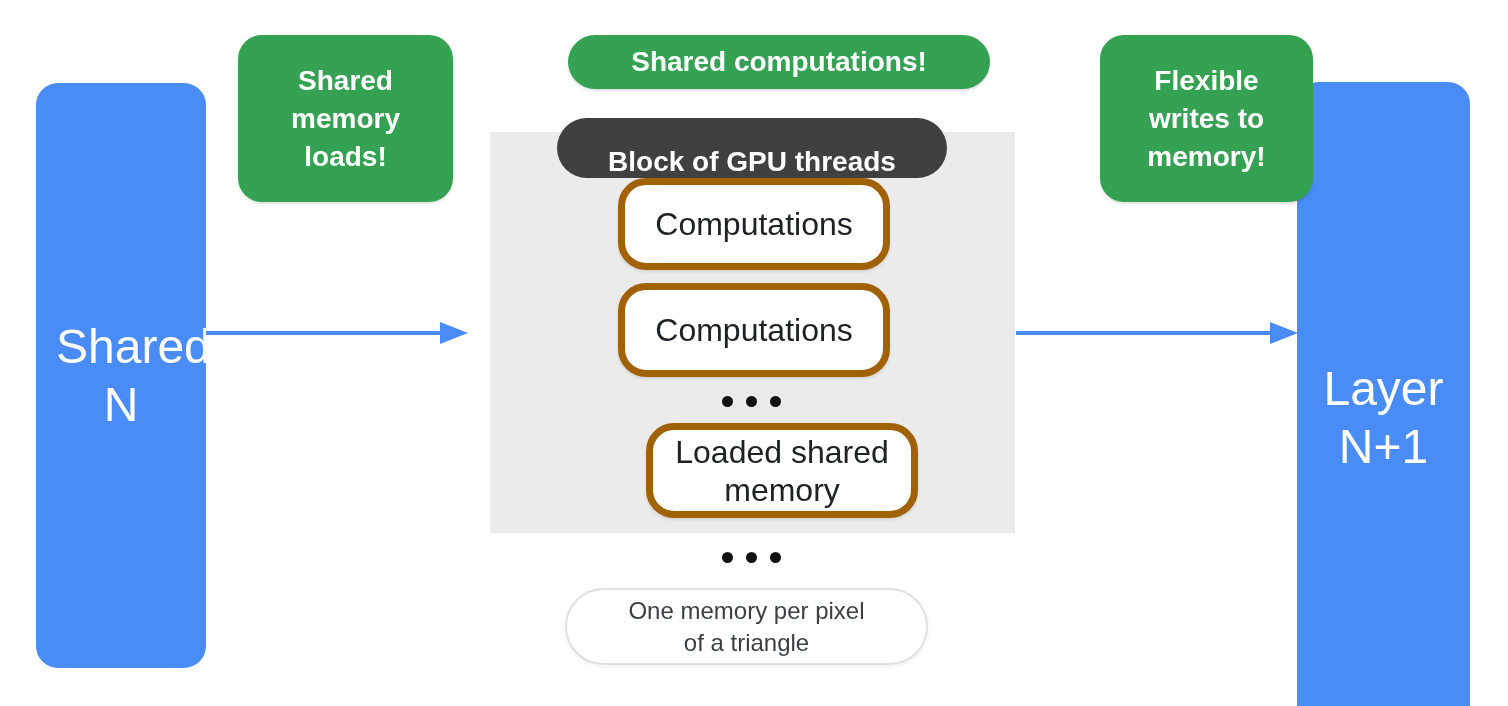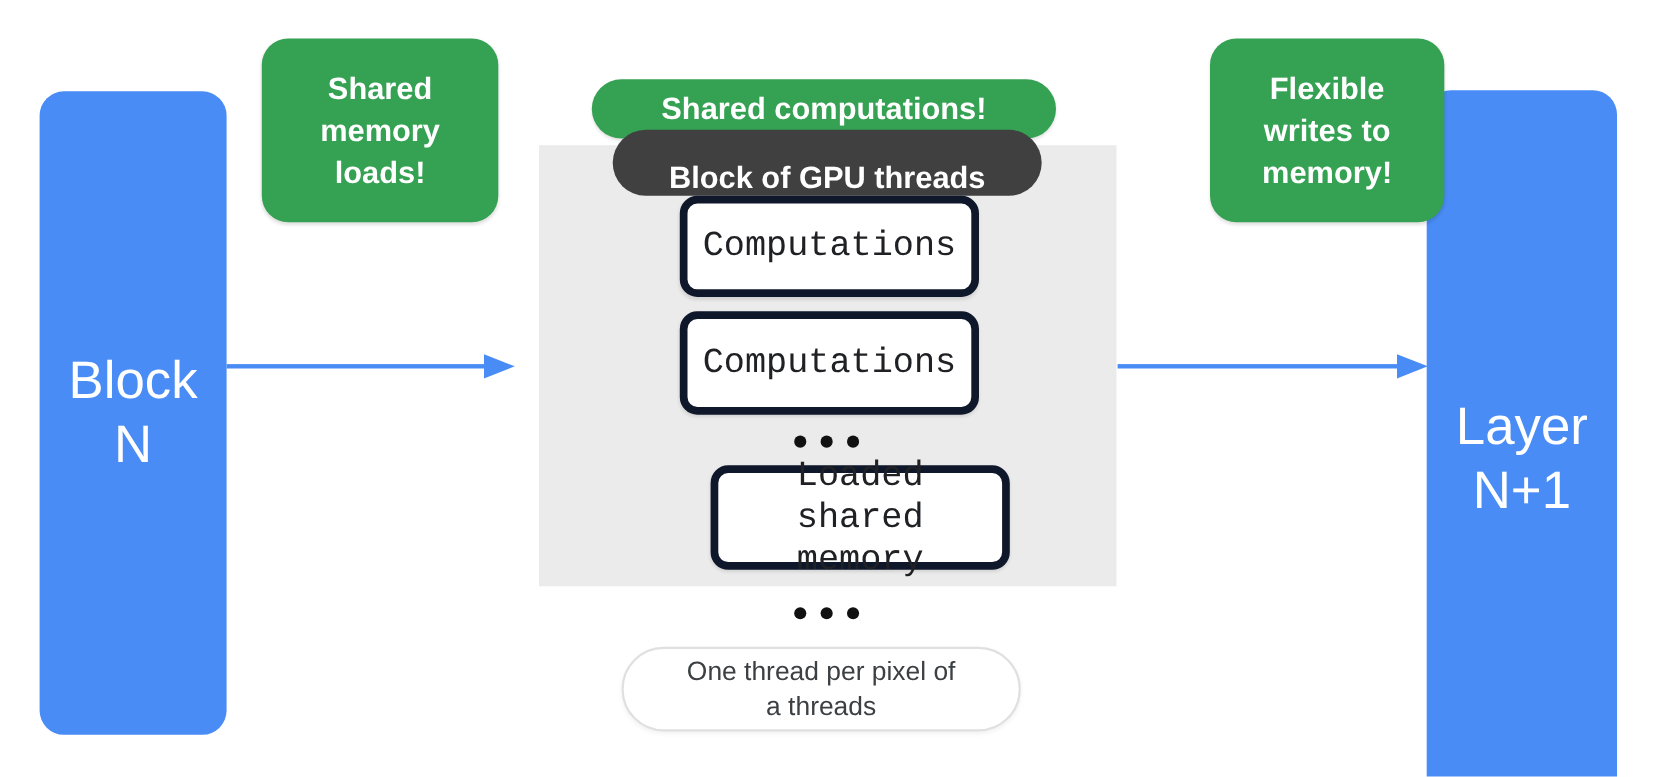--- a/index.html
+++ b/index.html
@@ -25,45 +25,44 @@
   .callout {
     position: absolute; background: #35A152; border-radius: 24px;
     display: flex; align-items: center; justify-content: center;
     color: #ffffff; font-weight: 700; font-size: 28px; line-height: 38px; text-align: center;
     box-shadow: 0 2px 3px rgba(0,0,0,0.12);
   }
   .callout .callout-text { display: block; max-width: 152px; }
   #callout-left  { left: 238px;  top: 35px; width: 215px; height: 167px; }
   #callout-right { left: 1052px; top: 35px; width: 213px; height: 167px; margin-left: 48px; }
   #callout-center {
-    left: 538px; top: 35px; width: 422px; height: 54px; border-radius: 27px; margin-top: 37px;
+    left: 568px; top: 35px; width: 422px; height: 54px; border-radius: 27px;
   }
   #callout-center .callout-text { max-width: none; white-space: nowrap; }
 
   
   .blue-pill {
     position: absolute; left: 557px; top: 118px; width: 390px; height: 60px;
     background: #404040; border-radius: 30px; z-index: 2;
     display: flex; align-items: flex-end; justify-content: center;
     color: #ffffff; font-weight: 700; font-size: 28px; white-space: nowrap;
   }
 
   
   .gpu-block-panel {
     position: absolute; left: 490px; top: 132px; width: 525px; height: 401px;
     background: #EBEBEB; z-index: 1;
   }
 
   
   .thread-box {
-    position: absolute; background: #ffffff; border: 7px solid #0f172a; border-radius: 16px;
+    position: absolute; background: #ffffff; border: 7px solid #a16207; border-radius: 28px;
     display: flex; align-items: center; justify-content: center;
     color: #202124; font-size: 32px; line-height: 38px; text-align: center; z-index: 2;
     box-shadow: 0 2px 3px rgba(0,0,0,0.10);
-    font-family: Liberation Mono, monospace;
   }
   .thread-box .thread-text { display: block; max-width: 240px; }
   #thread-box-1 { left: 618px; top: 178px; width: 272px; height: 92px; }
   #thread-box-2 { left: 618px; top: 283px; width: 272px; height: 94px; }
   #thread-box-3 { left: 618px; top: 423px; width: 272px; height: 95px; margin-left: 28px; }
 
   
   .dots { position: absolute; display: flex; gap: 13px; z-index: 2; }
   .dots .dot { width: 11px; height: 11px; border-radius: 50%; background: #111111; }
   #dots-inner { left: 722px; top: 396px; }
@@ -90,21 +89,21 @@
   #arrow-left-head  { left: 440px;  top: 322px; }
   #arrow-right-line { left: 1016px; top: 331px; width: 255px; }
   #arrow-right-head { left: 1270px; top: 322px; }
 </style>
 </head>
 <body>
 
 <div class="canvas">
 
   <div class="layer-box" id="layer-n">
-    <span class="layer-label">Block N</span>
+    <span class="layer-label">Shared N</span>
   </div>
 
   <div class="layer-box" id="layer-n1">
     <span class="layer-label">Layer N+1</span>
   </div>
 
   <div class="callout" id="callout-left">
     <span class="callout-text">Shared memory loads!</span>
   </div>
   <div class="callout" id="callout-center">
@@ -137,21 +136,21 @@
     <span class="thread-text">Loaded shared memory</span>
   </div>
 
   <div class="dots" id="dots-below">
     <span class="dot"></span>
     <span class="dot"></span>
     <span class="dot"></span>
   </div>
 
   <div class="note-pill">
-    <span class="note-text">One thread per pixel of a threads</span>
+    <span class="note-text">One memory per pixel of a triangle</span>
   </div>
 
   <div class="arrow-line" id="arrow-left-line"></div>
   <div class="arrow-head" id="arrow-left-head"></div>
   <div class="arrow-line" id="arrow-right-line"></div>
   <div class="arrow-head" id="arrow-right-head"></div>
 
 </div>
 
 </body></html>

